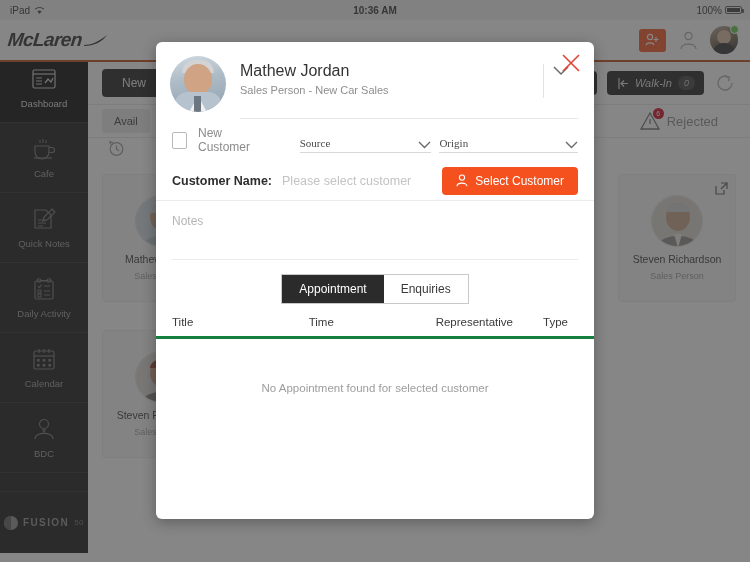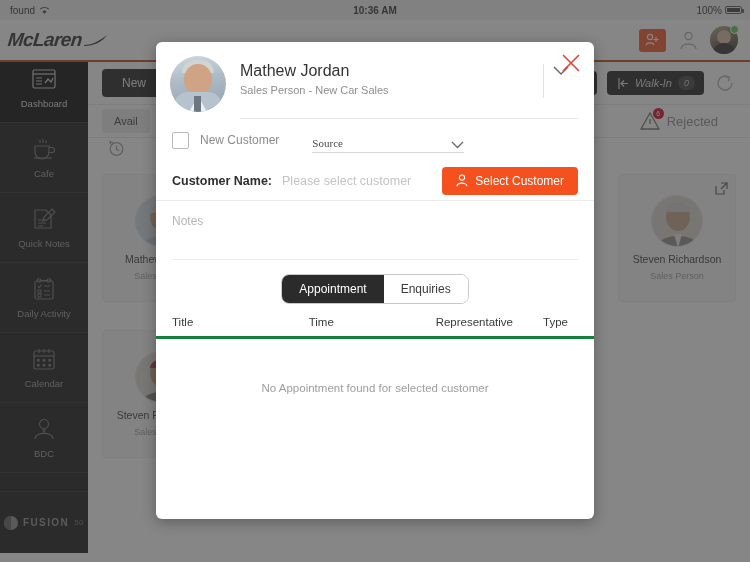--- a/index.html
+++ b/index.html
@@ -170,40 +170,40 @@
   }
   .btn-sel-cust { margin-left:auto; }
 
   .notes-area { height:58px; padding: 10px 16px 0 16px; }
   .notes-ph { font-size:12px; color:#b6b6b6; }
   .row-engage { padding: 0 16px 10px 16px; display:flex; justify-content:flex-end; }
   .sec-rule { height:1px; background:#ebebeb; margin: 0 16px; }
 
   .tabs-wrap { display:flex; justify-content:center; padding: 14px 0 12px 0; }
   .seg {
-    display:flex; border:1px solid #c9c9c9; border-radius:8px; overflow:hidden;
+    display:flex; border:1px solid #c9c9c9; border-radius:0; overflow:hidden;
   }
   .seg div { font-size:12px; padding: 7px 17px; }
   .seg .on { background:#2b2b2b; color:#fff; }
   .seg .off { background:#fff; color:#3a3a3a; }
 
   .tbl-head { display:flex; padding: 0 16px 8px 16px; border-bottom:3px solid #15803d; font-size:11.5px; color:#3a3a3a; }
   .th-title { width:140px; } .th-time { width:130px; } .th-rep { width:110px; } .th-type { flex:1; text-align:right; padding-right:10px;}
   .tbl-empty { text-align:center; font-size:11.5px; color:#9d9d9d; padding-top:43px; }
 
   svg { display:block; }
 </style>
 </head>
 <body>
 
 <div id="app">
 
   <div class="statusbar">
     <div class="sb-left">
-      <span>found</span>
+      <span>iPad</span>
       <span>
         <svg width="11" height="9" viewBox="0 0 11 9">
             <path d="M5.5 8 L7.6 5.3 A3.4 3.4 0 0 0 3.4 5.3 Z" fill="#3a3a3a"></path>
             <path d="M1.2 3.1 A6.6 6.6 0 0 1 9.8 3.1" stroke="#3a3a3a" stroke-width="1.1" fill="none"></path>
           </svg>
       </span>
     </div>
     <div class="sb-center">10:36 AM</div>
     <div class="sb-right">
       <span>100%</span>
@@ -477,20 +477,28 @@
       <span class="chk"></span>
       <span class="chk-lbl">New Customer</span>
       <div class="sel-field sel-src">
         <span class="lab">Source</span>
         <span>
           <svg width="13" height="8" viewBox="0 0 13 8">
               <path d="M1 1 L6.5 6.5 L12 1" stroke="#6b6b6b" stroke-width="1.4" fill="none"></path>
             </svg>
         </span>
       </div>
+      <div class="sel-field sel-org">
+        <span class="lab">Origin</span>
+        <span>
+          <svg width="13" height="8" viewBox="0 0 13 8">
+              <path d="M1 1 L6.5 6.5 L12 1" stroke="#6b6b6b" stroke-width="1.4" fill="none"></path>
+            </svg>
+        </span>
+      </div>
     </div>
 
     <div class="m-row row-cust">
       <span class="cust-lbl">Customer Name:</span>
       <span class="cust-ph">Please select customer</span>
       <div class="btn-orange btn-sel-cust">
         <span>
           <svg width="12" height="13" viewBox="0 0 12 13">
               <circle cx="6" cy="3.6" r="2.6" stroke="#fff" stroke-width="1.1" fill="none"></circle>
               <path d="M1 12.3 C1 8 11 8 11 12.3" stroke="#fff" stroke-width="1.1" fill="none"></path>

